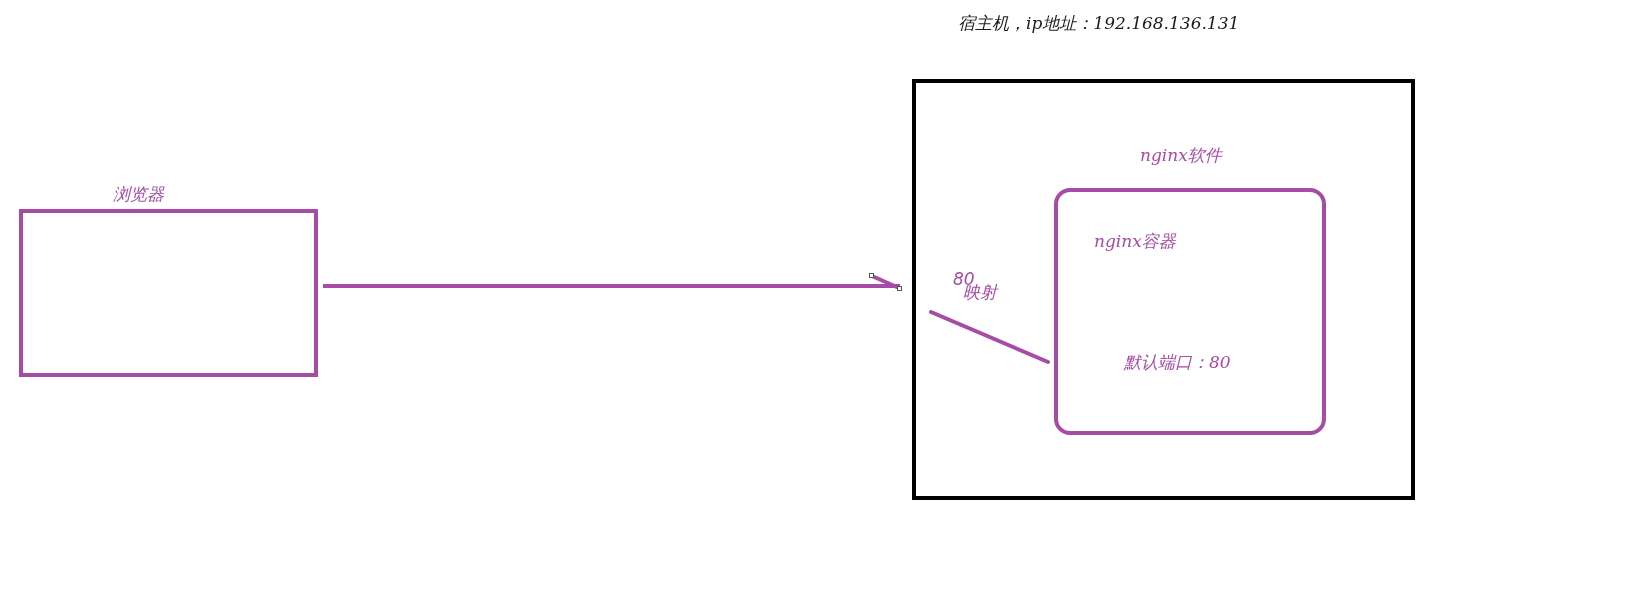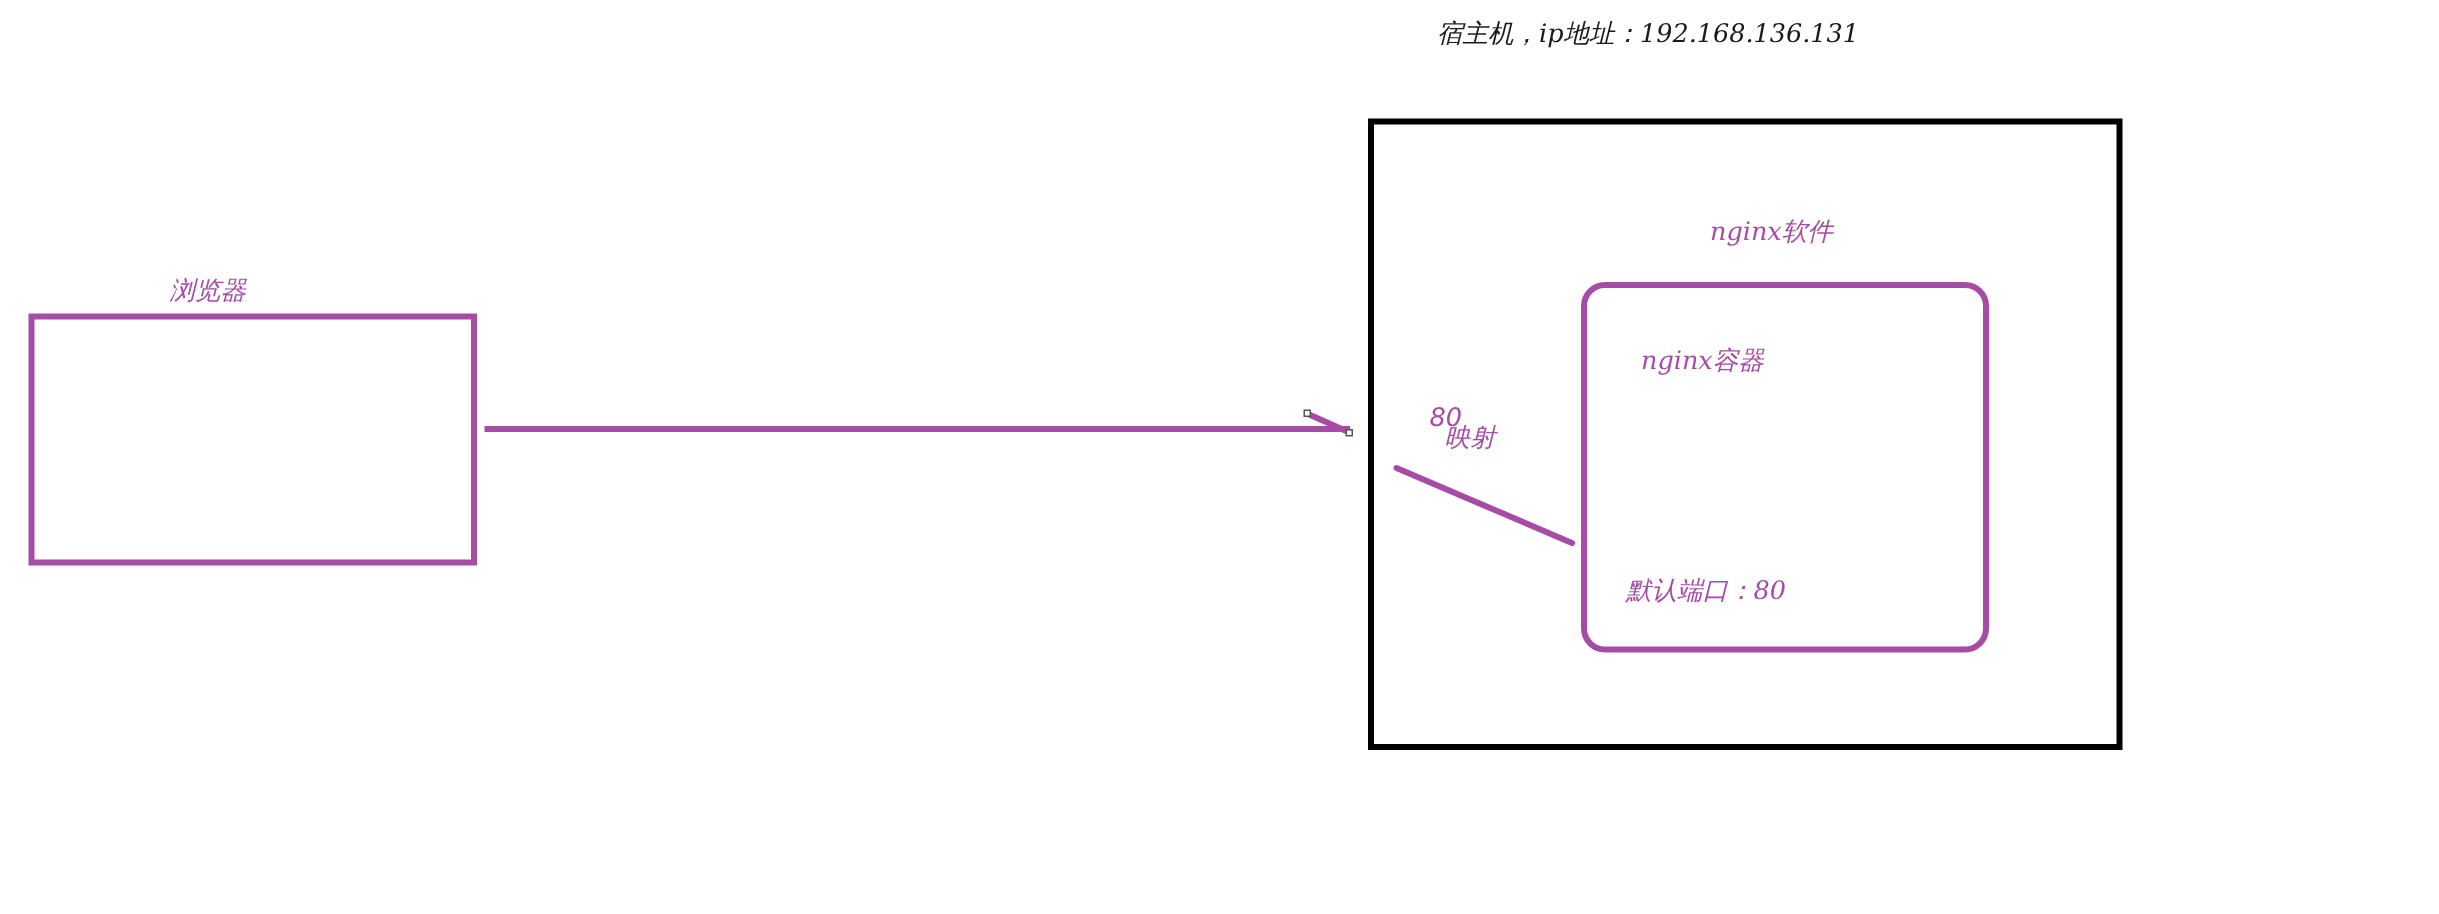--- a/index.html
+++ b/index.html
@@ -21,21 +21,21 @@
 
   <span class="lbl" style="left:113px; top:158px;margin-top:28px;">浏览器</span>
   <div class="box" id="browser-box"></div>
 
   <div class="box" id="host-box"></div>
 
   <span class="lbl" style="left:1140px; top:147px;">nginx软件</span>
   <div class="box" id="container-box"></div>
 
   <span class="lbl" style="left:1094px; top:233px;">nginx容器</span>
-  <span class="lbl" style="left:1084px; top:354px;margin-top:32px;">默认端口：80</span>
+  <span class="lbl" style="left:1124px; top:354px;">默认端口：80</span>
 
   <span class="lbl" style="left:953px; top:271px; font-family:'DejaVu Sans', sans-serif;">80</span>
   <span class="lbl" style="left:963px; top:284px;">映射</span>
 
   <svg class="overlay" width="1626" height="609" viewBox="0 0 1626 609">
     <g>
       <line x1="323" y1="286" x2="900" y2="286" stroke="#a64ca6" stroke-width="4"></line>
       <line x1="872" y1="276" x2="899" y2="288" stroke="#a64ca6" stroke-width="4"></line>
       <rect x="869.5" y="273.5" width="4" height="4" fill="#ffffff" stroke="#555" stroke-width="1"></rect>
       <rect x="897.5" y="286.5" width="4" height="4" fill="#ffffff" stroke="#555" stroke-width="1"></rect>

